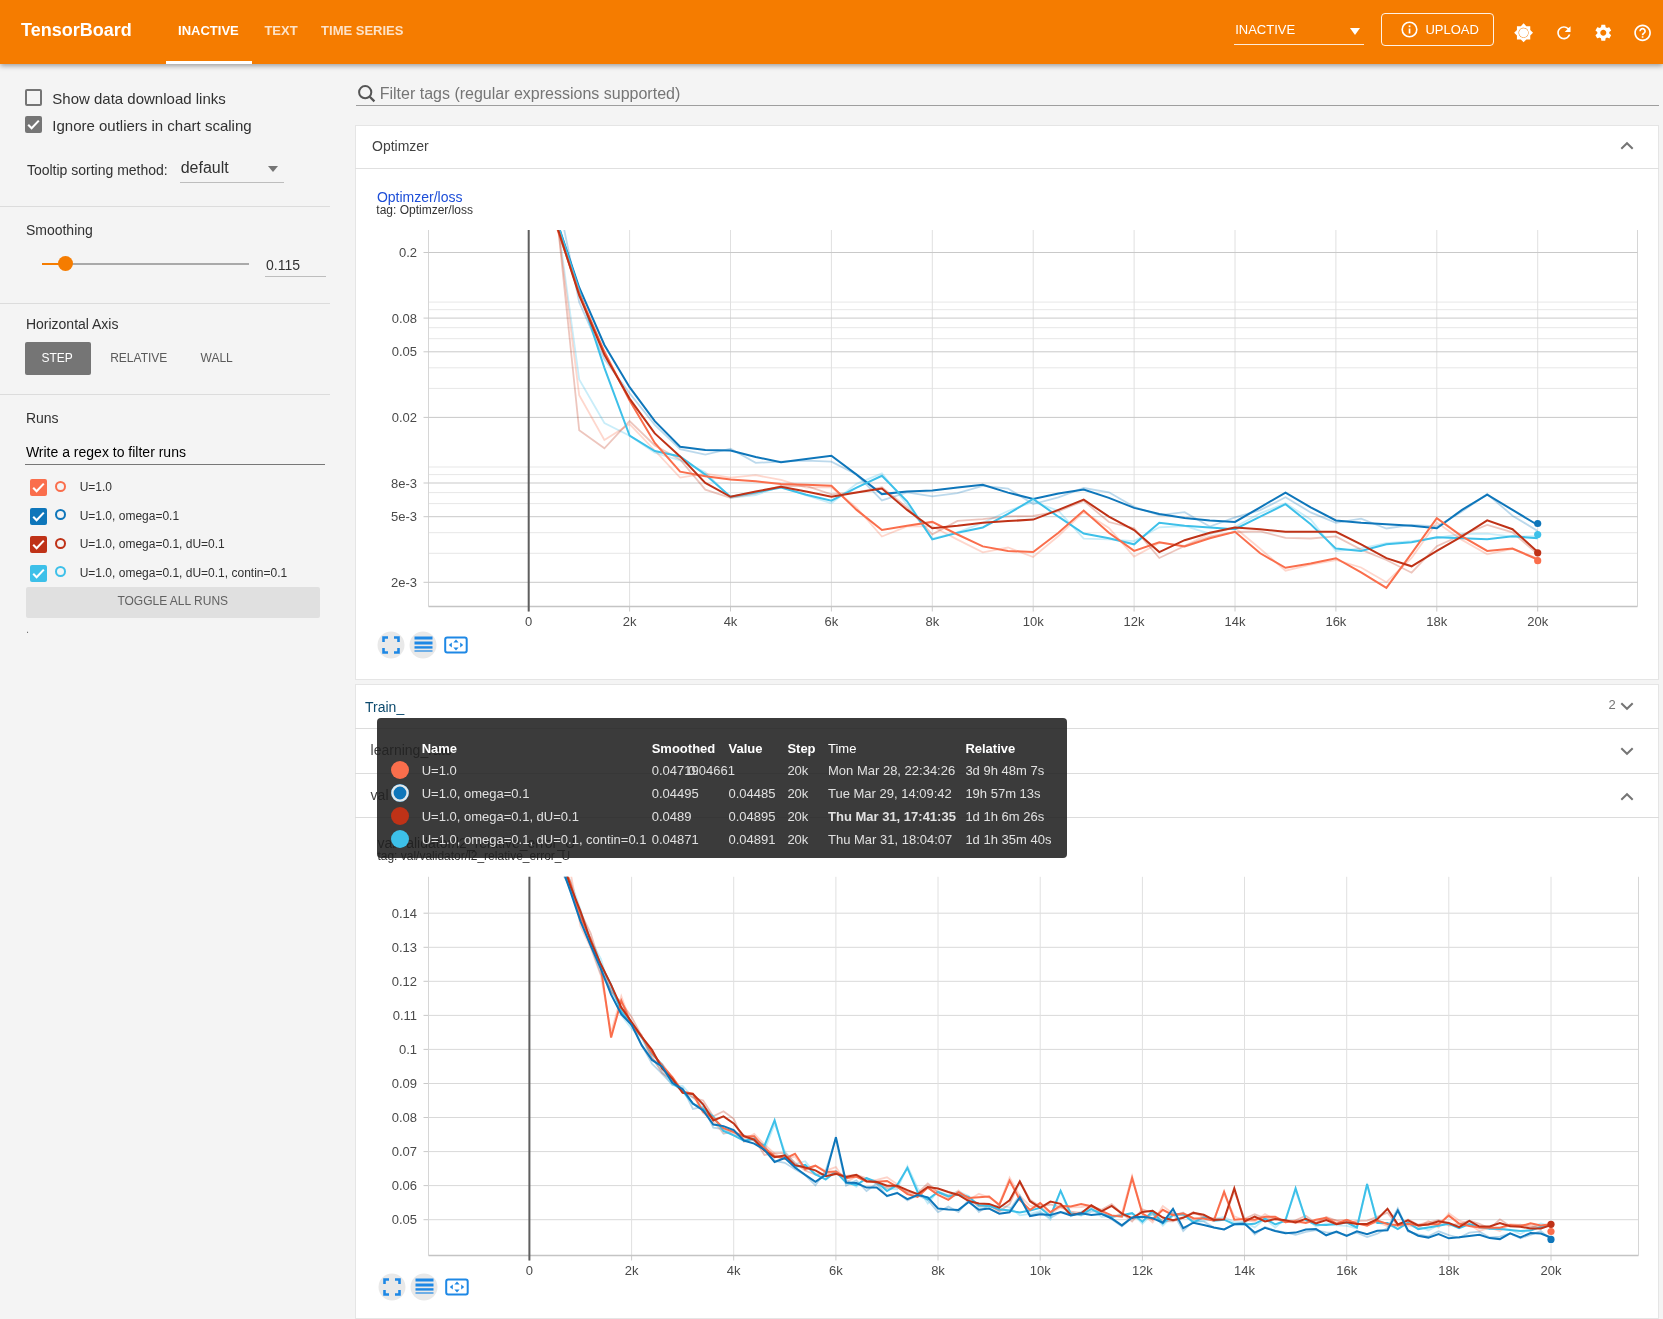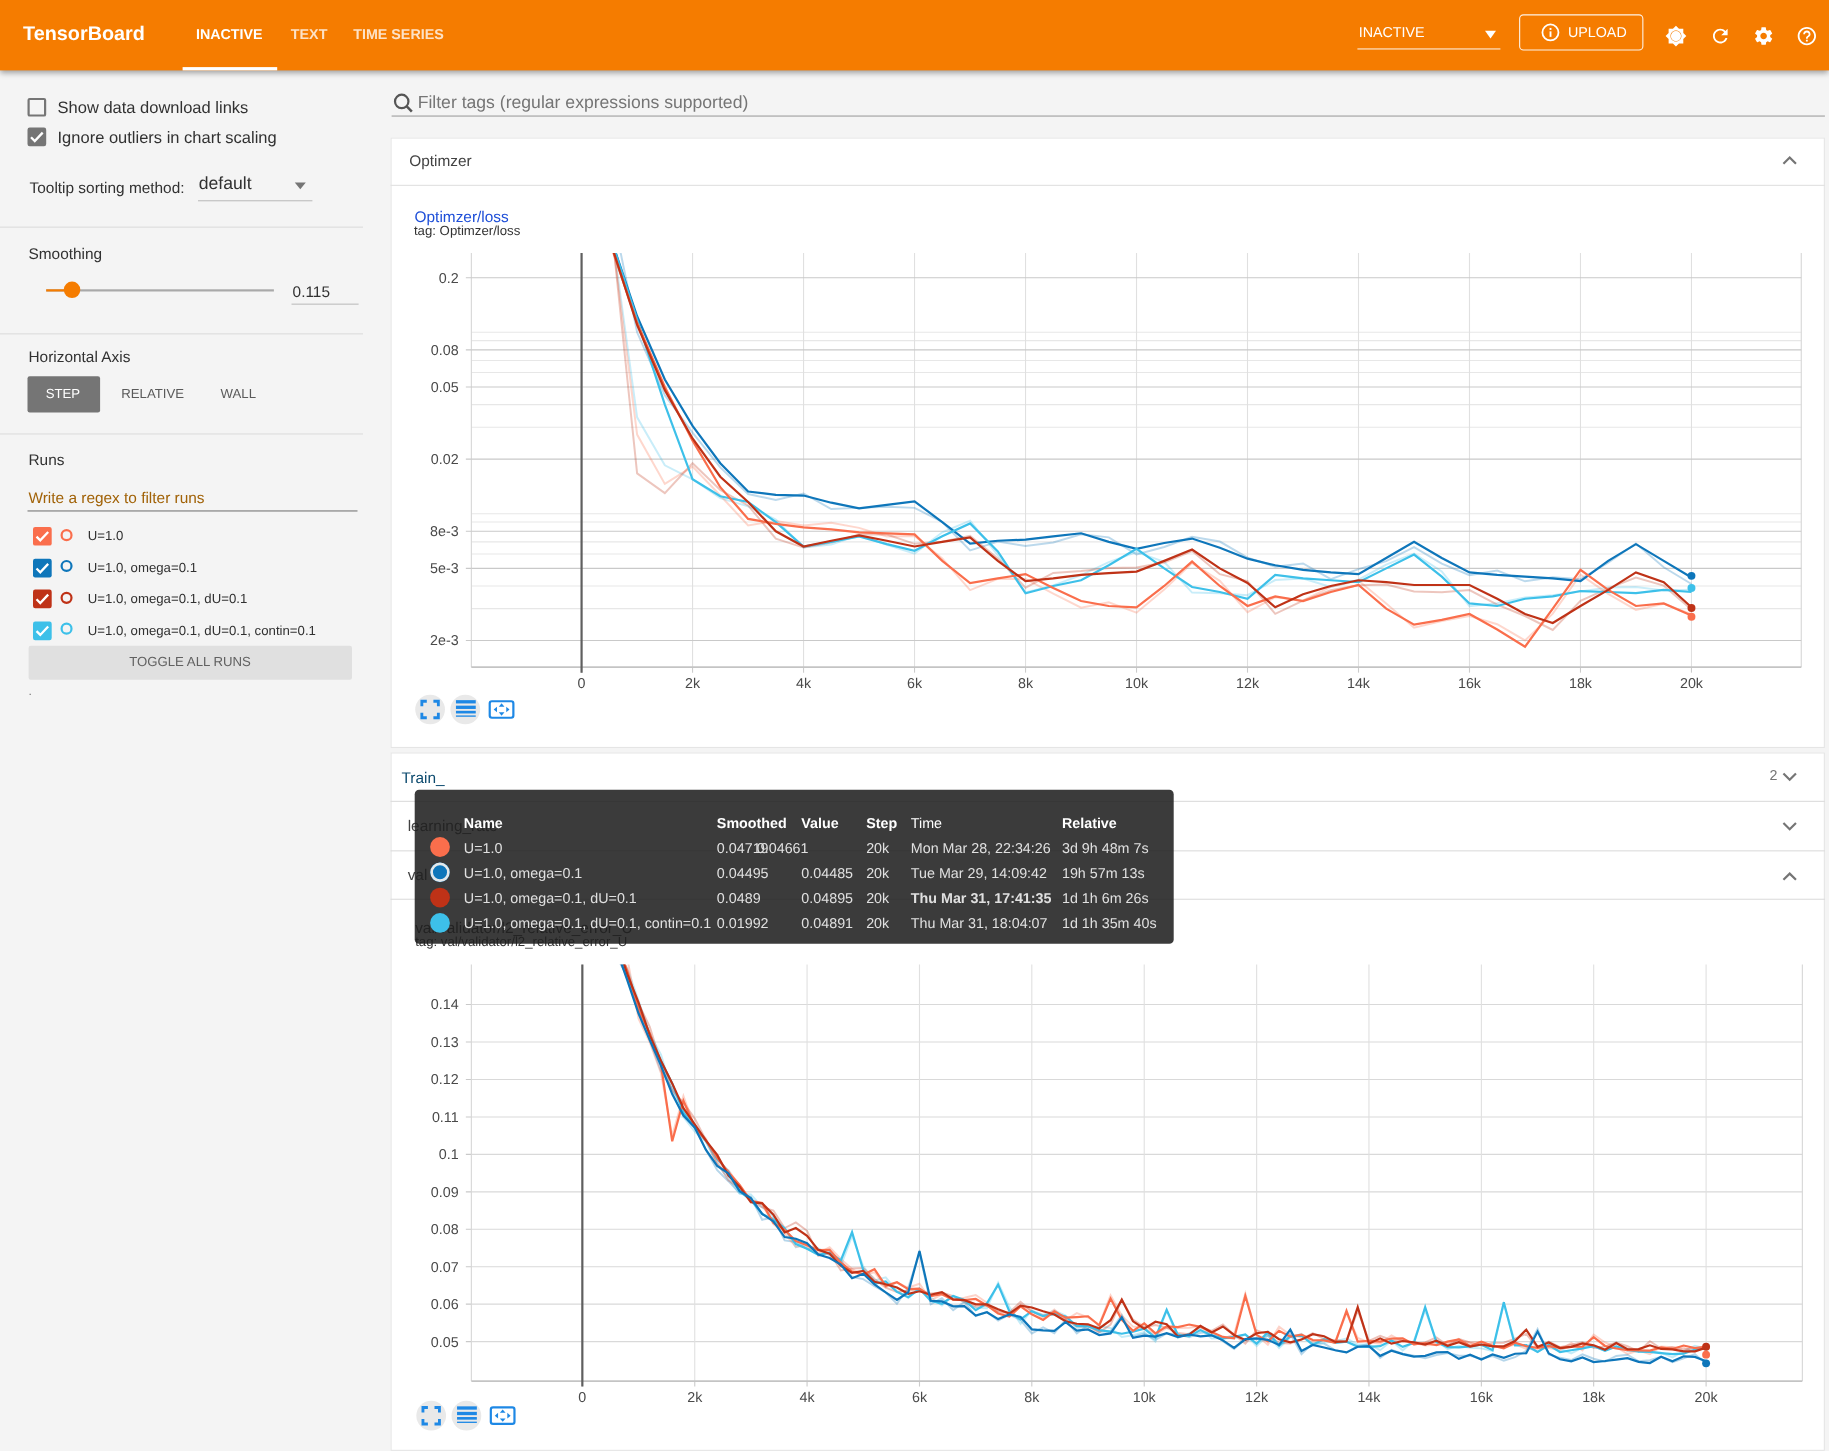--- a/index.html
+++ b/index.html
@@ -50,21 +50,21 @@
 <div class="txt" style="left:266.0px;top:256.8px;font-size:14px;color:#313131;font-weight:normal;line-height:16.1px">0.115</div>
 <div class="abs" style="left:265px;top:275.5px;width:60.5px;height:1px;background:#bdbdbd"></div>
 <div class="abs" style="left:0;top:302.7px;width:330px;height:1px;background:#dcdcdc"></div>
 <div class="txt" style="left:25.9px;top:316.1px;font-size:14px;color:#313131;font-weight:normal;line-height:16.1px">Horizontal Axis</div>
 <div class="abs" style="left:25px;top:342px;width:66px;height:33px;background:#757575;border-radius:2px"></div>
 <div class="txt" style="left:41.5px;top:352.3px;font-size:12px;color:#ffffff;font-weight:normal;line-height:13.8px">STEP</div>
 <div class="txt" style="left:110.2px;top:352.3px;font-size:12px;color:#5a5a5a;font-weight:normal;line-height:13.8px">RELATIVE</div>
 <div class="txt" style="left:200.5px;top:352.3px;font-size:12px;color:#5a5a5a;font-weight:normal;line-height:13.8px">WALL</div>
 <div class="abs" style="left:0;top:394.4px;width:330px;height:1px;background:#dcdcdc"></div>
 <div class="txt" style="left:25.9px;top:410.3px;font-size:14px;color:#313131;font-weight:normal;line-height:16.1px">Runs</div>
-<div class="txt" style="left:25.9px;top:444.1px;font-size:14px;color:#a16207;font-weight:normal;line-height:16.1px">Write a regex to filter runs</div>
+<div class="txt" style="left:25.9px;top:444.1px;font-size:14px;color:#000000;font-weight:normal;line-height:16.1px">Write a regex to filter runs</div>
 <div class="abs" style="left:24.9px;top:464.2px;width:300px;height:1px;background:#777"></div>
 <div class="abs" style="left:29.5px;top:479.0px;width:17px;height:17px;background:#fa6e4c;border-radius:2px"></div>
 <svg class="abs" style="left:29.5px;top:479.0px" width="17" height="17">
     <path d="M3.2 8.8 l3.4 3.4 l7.2-7.6" stroke="#fff" stroke-width="2.1" fill="none"></path>
   </svg>
 <div class="abs" style="left:54.5px;top:480.8px;width:11px;height:11px;border:2px solid #fa6e4c;border-radius:50%"></div>
 <div class="txt" style="left:79.7px;top:480.0px;font-size:12px;color:#313131;font-weight:normal;line-height:14.4px">U=1.0</div>
 <div class="abs" style="left:29.5px;top:507.5px;width:17px;height:17px;background:#0e76ba;border-radius:2px"></div>
 <svg class="abs" style="left:29.5px;top:507.5px" width="17" height="17">
     <path d="M3.2 8.8 l3.4 3.4 l7.2-7.6" stroke="#fff" stroke-width="2.1" fill="none"></path>
@@ -359,16 +359,16 @@
 <div class="txt" style="left:421.7px;top:808.7px;font-size:13px;color:#e0e0e0;font-weight:normal;z-index:11">U=1.0, omega=0.1, dU=0.1</div>
 <div class="txt" style="left:651.7px;top:808.7px;font-size:13px;color:#e0e0e0;font-weight:normal;z-index:11">0.0489</div>
 <div class="txt" style="left:728.5px;top:808.7px;font-size:13px;color:#e0e0e0;font-weight:normal;z-index:11">0.04895</div>
 <div class="txt" style="left:787.4px;top:808.7px;font-size:13px;color:#e0e0e0;font-weight:normal;z-index:11">20k</div>
 <div class="txt" style="left:828.0px;top:808.7px;font-size:13px;color:#e0e0e0;font-weight:bold;z-index:11">Thu Mar 31, 17:41:35</div>
 <div class="txt" style="left:965.4px;top:808.7px;font-size:13px;color:#e0e0e0;font-weight:normal;z-index:11">1d 1h 6m 26s</div>
 <svg class="abs" style="left:390px;top:828.9px;z-index:11" width="20" height="20">
     <circle cx="10" cy="10" r="9.0" fill="#3dc0e9"></circle>
   </svg>
 <div class="txt" style="left:421.7px;top:831.7px;font-size:13px;color:#e0e0e0;font-weight:normal;z-index:11">U=1.0, omega=0.1, dU=0.1, contin=0.1</div>
-<div class="txt" style="left:651.7px;top:831.7px;font-size:13px;color:#e0e0e0;font-weight:normal;z-index:11">0.01992</div>
+<div class="txt" style="left:651.7px;top:831.7px;font-size:13px;color:#e0e0e0;font-weight:normal;z-index:11">0.04871</div>
 <div class="txt" style="left:728.5px;top:831.7px;font-size:13px;color:#e0e0e0;font-weight:normal;z-index:11">0.04891</div>
 <div class="txt" style="left:787.4px;top:831.7px;font-size:13px;color:#e0e0e0;font-weight:normal;z-index:11">20k</div>
 <div class="txt" style="left:828.0px;top:831.7px;font-size:13px;color:#e0e0e0;font-weight:normal;z-index:11">Thu Mar 31, 18:04:07</div>
 <div class="txt" style="left:965.4px;top:831.7px;font-size:13px;color:#e0e0e0;font-weight:normal;z-index:11">1d 1h 35m 40s</div>
 </body></html>

